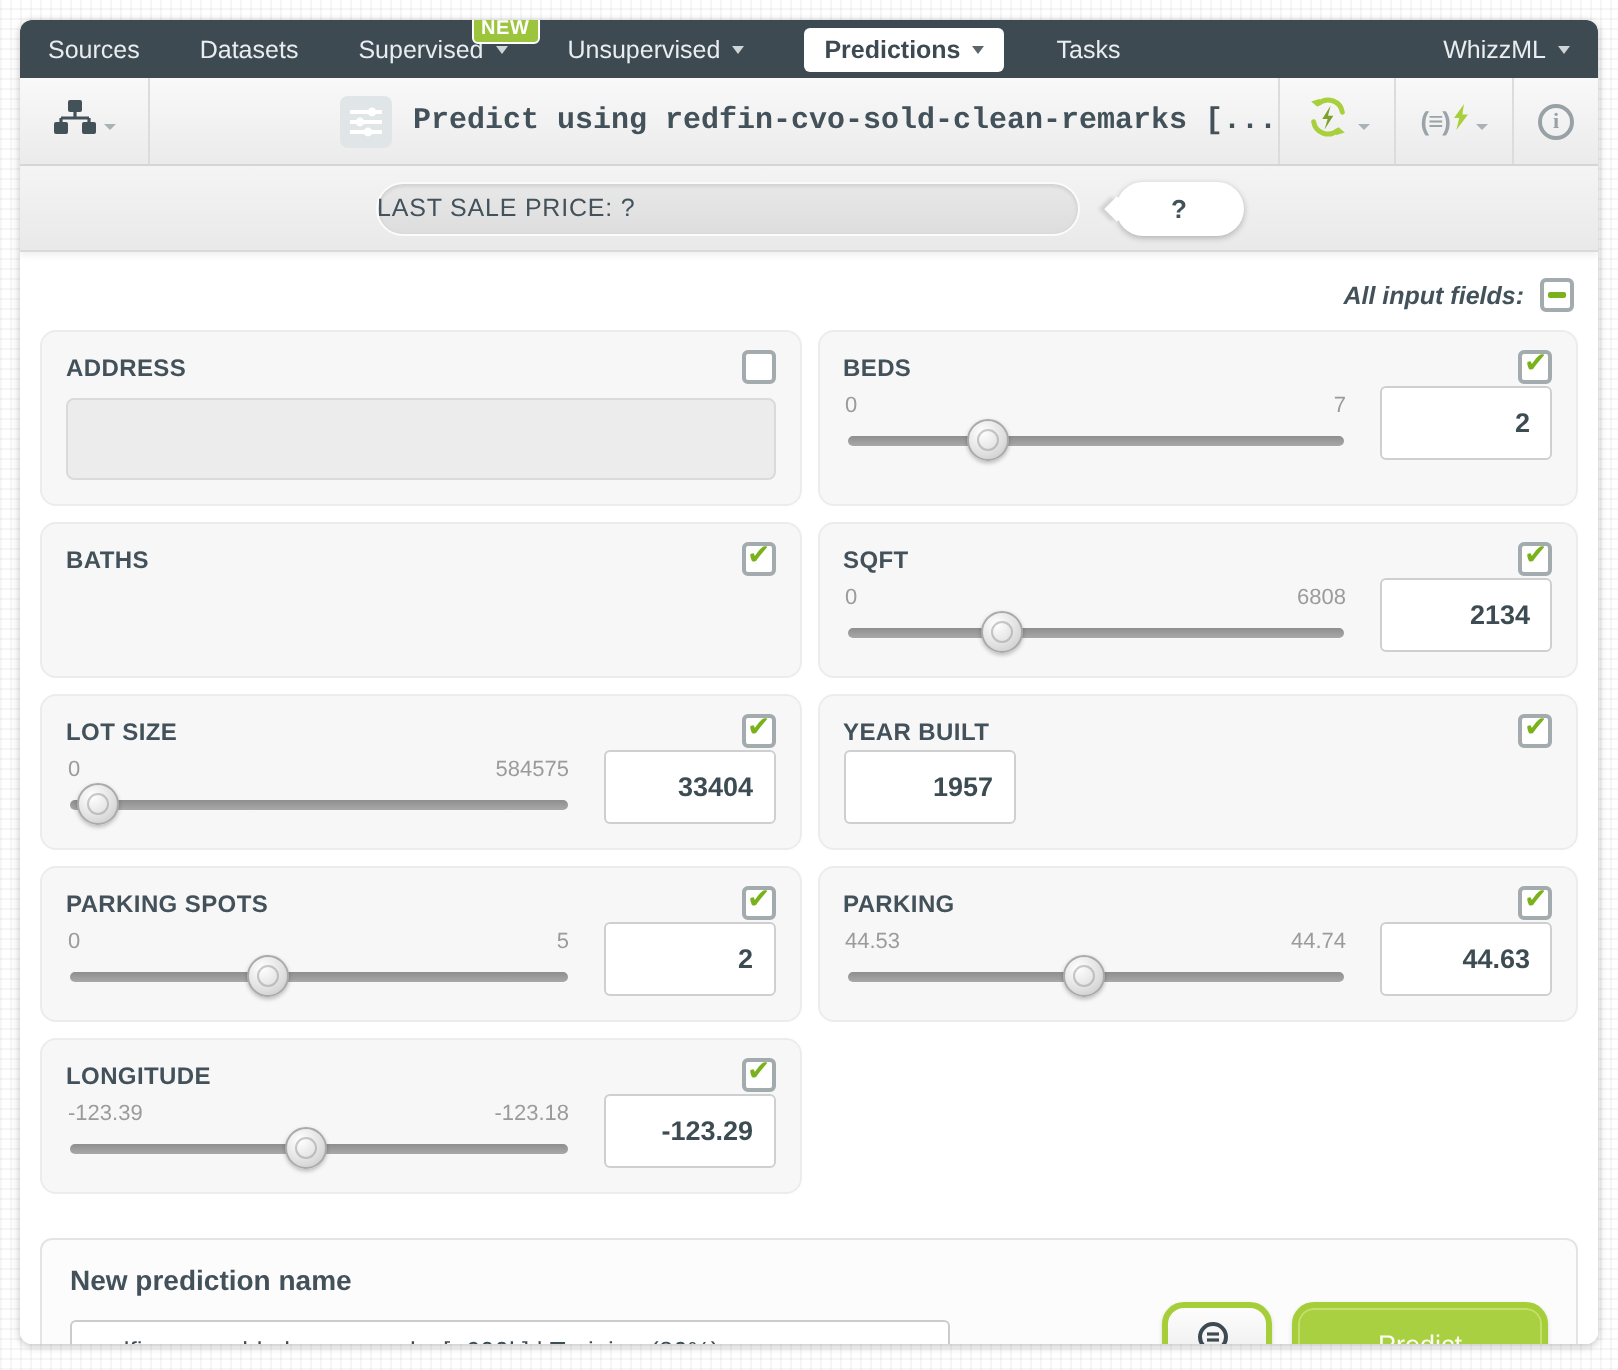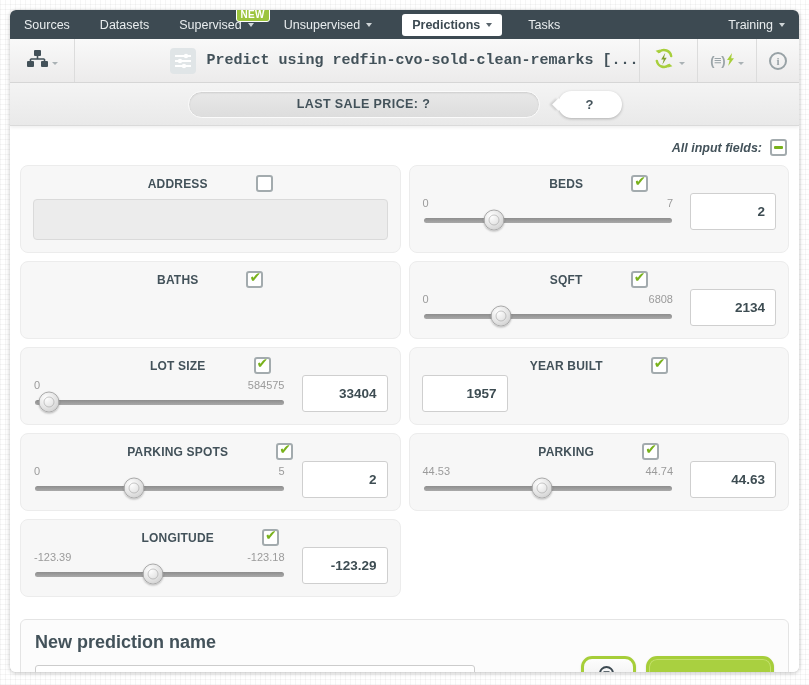--- a/index.html
+++ b/index.html
@@ -89,22 +89,22 @@
   .objective-band {
     height:43px; background:linear-gradient(#f4f4f4,#e9e9e9);
     border-bottom:1px solid #dadada; box-shadow:0 2px 3px rgba(0,0,0,0.06);
     display:flex; align-items:center; justify-content:center; flex-shrink:0;
     position:relative; z-index:2;
   }
   .objective-pill {
     width:352px; height:27px; border-radius:14px;
     background:linear-gradient(#e8e8e8,#dddddd);
     border:1px solid #fbfbfb; box-shadow:inset 0 1px 2px rgba(0,0,0,0.12);
-    display:flex; align-items:center; justify-content:center;
-    font-size:12.5px; font-weight:bold; letter-spacing:.4px; color:#43525a;
+    display:flex; align-items:center; justify-content:flex-start;
+    font-size:12.5px; font-weight:normal; letter-spacing:.4px; color:#43525a;
   }
   .help-bubble {
     position:relative; margin-left:18px; height:27px; min-width:64px;
     background:#fff; border-radius:14px; box-shadow:0 1px 3px rgba(0,0,0,0.25);
     display:flex; align-items:center; justify-content:center;
     font-size:13px; font-weight:bold; color:#43525a; cursor:pointer;
   }
   .help-bubble::before {
     content:""; position:absolute; left:-4px; top:9px;
     width:9px; height:9px; background:#fff; transform:rotate(45deg);
@@ -132,21 +132,21 @@
     content:""; width:9px; height:3px; background:#79b21c; border-radius:1px;
   }
 
   .fields-grid {
     display:grid; grid-template-columns:repeat(2, 1fr); gap:8px; padding:0;
   }
   .card {
     background:#f7f7f7; border:1px solid #ececec; border-radius:8px;
     padding:9px 12px 12px; min-height:77px;
   }
-  .card-head { display:flex; justify-content:center; align-items:flex-start;gap:48px; }
+  .card-head { display:flex; justify-content:space-between; align-items:flex-start;gap:48px; }
   .card-label { font-size:12px; font-weight:bold; color:#43525a; letter-spacing:.2px; padding-top:2px; }
   .card-body { display:flex; align-items:center; gap:16px; margin-top:1px; }
   .slider-wrap { flex:1; padding-top:2px; }
   .range-labels {
     display:flex; justify-content:space-between; font-size:11px; color:#9b9b9b;
     margin-bottom:9px; padding:0 1px;
   }
   .track {
     position:relative; height:5px; border-radius:3px;
     background:linear-gradient(#8e8e8e,#a9a9a9); cursor:pointer;
@@ -170,21 +170,21 @@
   .text-disabled {
     width:100%; height:41px; background:#ececec; border:1px solid #dadada;
     border-radius:4px; margin-top:7px;
   }
 
   
   .predict-card {
     margin:22px 0 8px; background:#fcfcfc; border:1px solid #e4e4e4; border-radius:6px;
     padding:12px 14px 14px;
   }
-  .predict-name-label { font-size:18px; font-weight:bold; color:#43525a; margin-bottom:9px; }
+  .predict-name-label { font-size:14px; font-weight:bold; color:#43525a; margin-bottom:9px; }
   .predict-row { display:flex; align-items:center; }
   .name-input {
     width:440px; height:31px; background:#fff; border:1px solid #ccc; border-radius:3px;
     font-family:inherit; font-size:13px; color:#3f4e55; padding:0 10px;
   }
   .predict-actions { margin-left:auto; display:flex; align-items:center; gap:10px; margin-top:-6px; }
   .magnify-btn {
     width:55px; height:43px; border:3px solid #a6ce39; border-radius:11px;
     background:linear-gradient(#fdfdfd,#e6e6e6);
     display:flex; align-items:center; justify-content:center; cursor:pointer;
@@ -222,21 +222,21 @@
         <div class="nav-item active">
           <span>Predictions</span>
           <span class="caret"></span>
         </div>
         <div class="nav-item">
           <span>Tasks</span>
         </div>
       </div>
     <div class="nav-right">
       <div class="nav-item">
-        <span>Training</span>
+        <span>WhizzML</span>
         <span class="caret"></span>
       </div>
     </div>
   </div>
 
   <div class="titlebar">
     <div class="hgroup-left">
       <span>
         <svg width="23" height="19" viewBox="0 0 23 19">
           <rect x="8" y="1" width="7" height="6" rx="1" fill="#435159"></rect>

